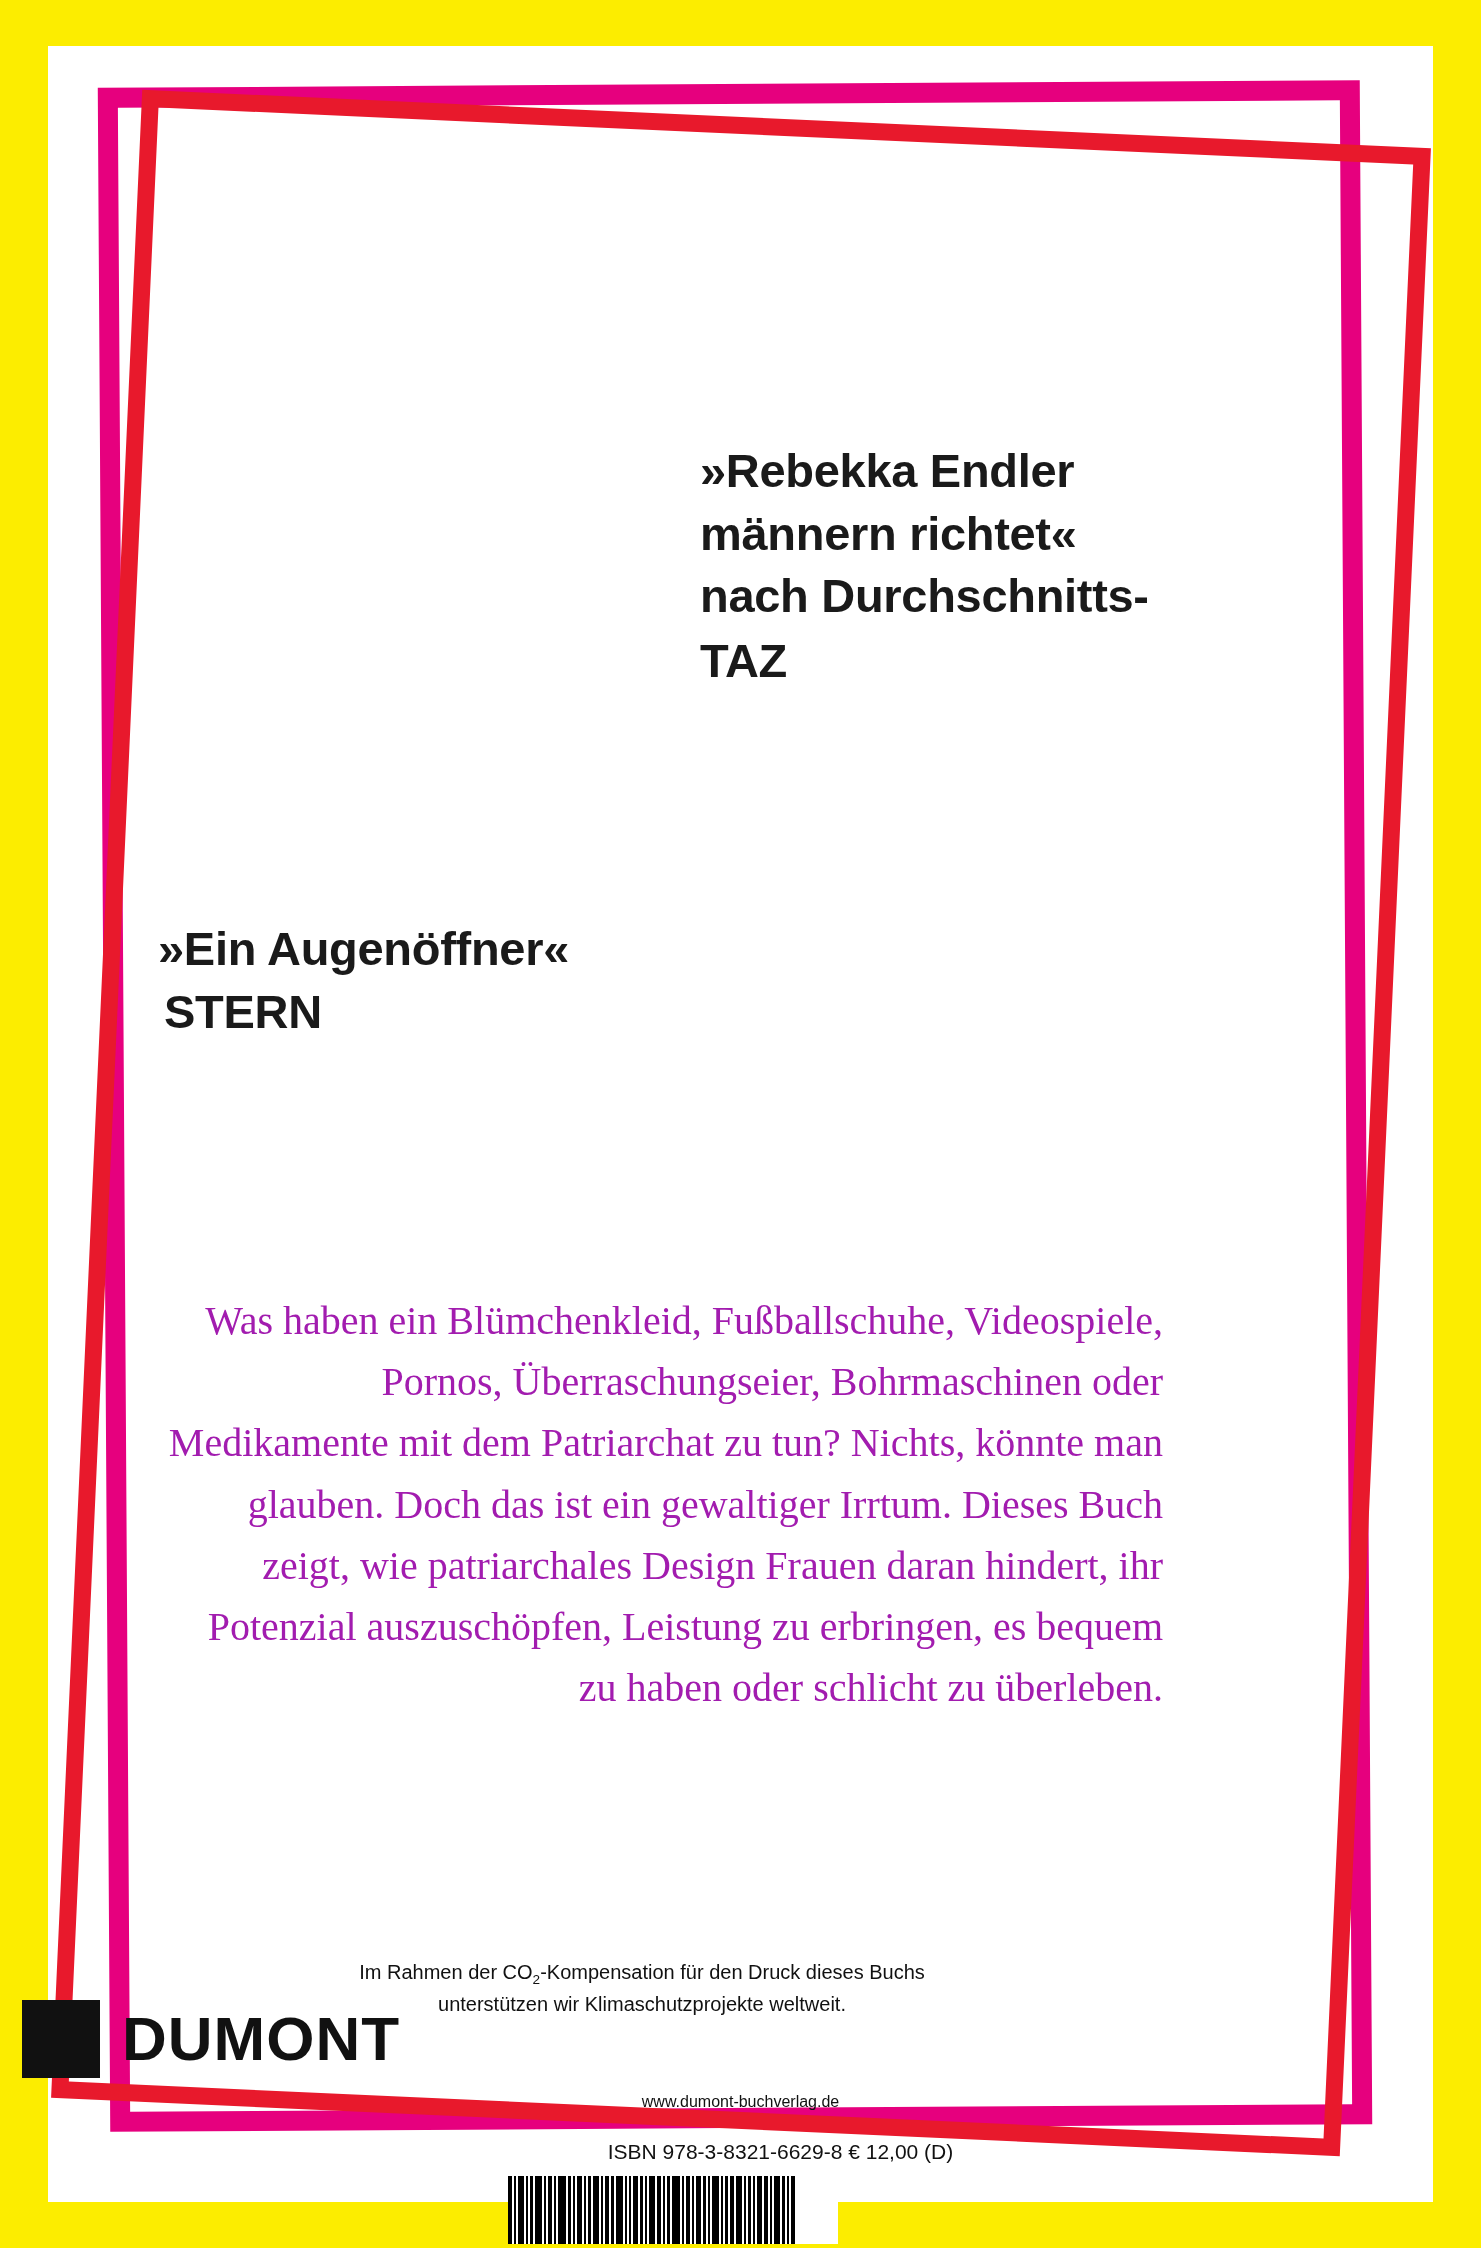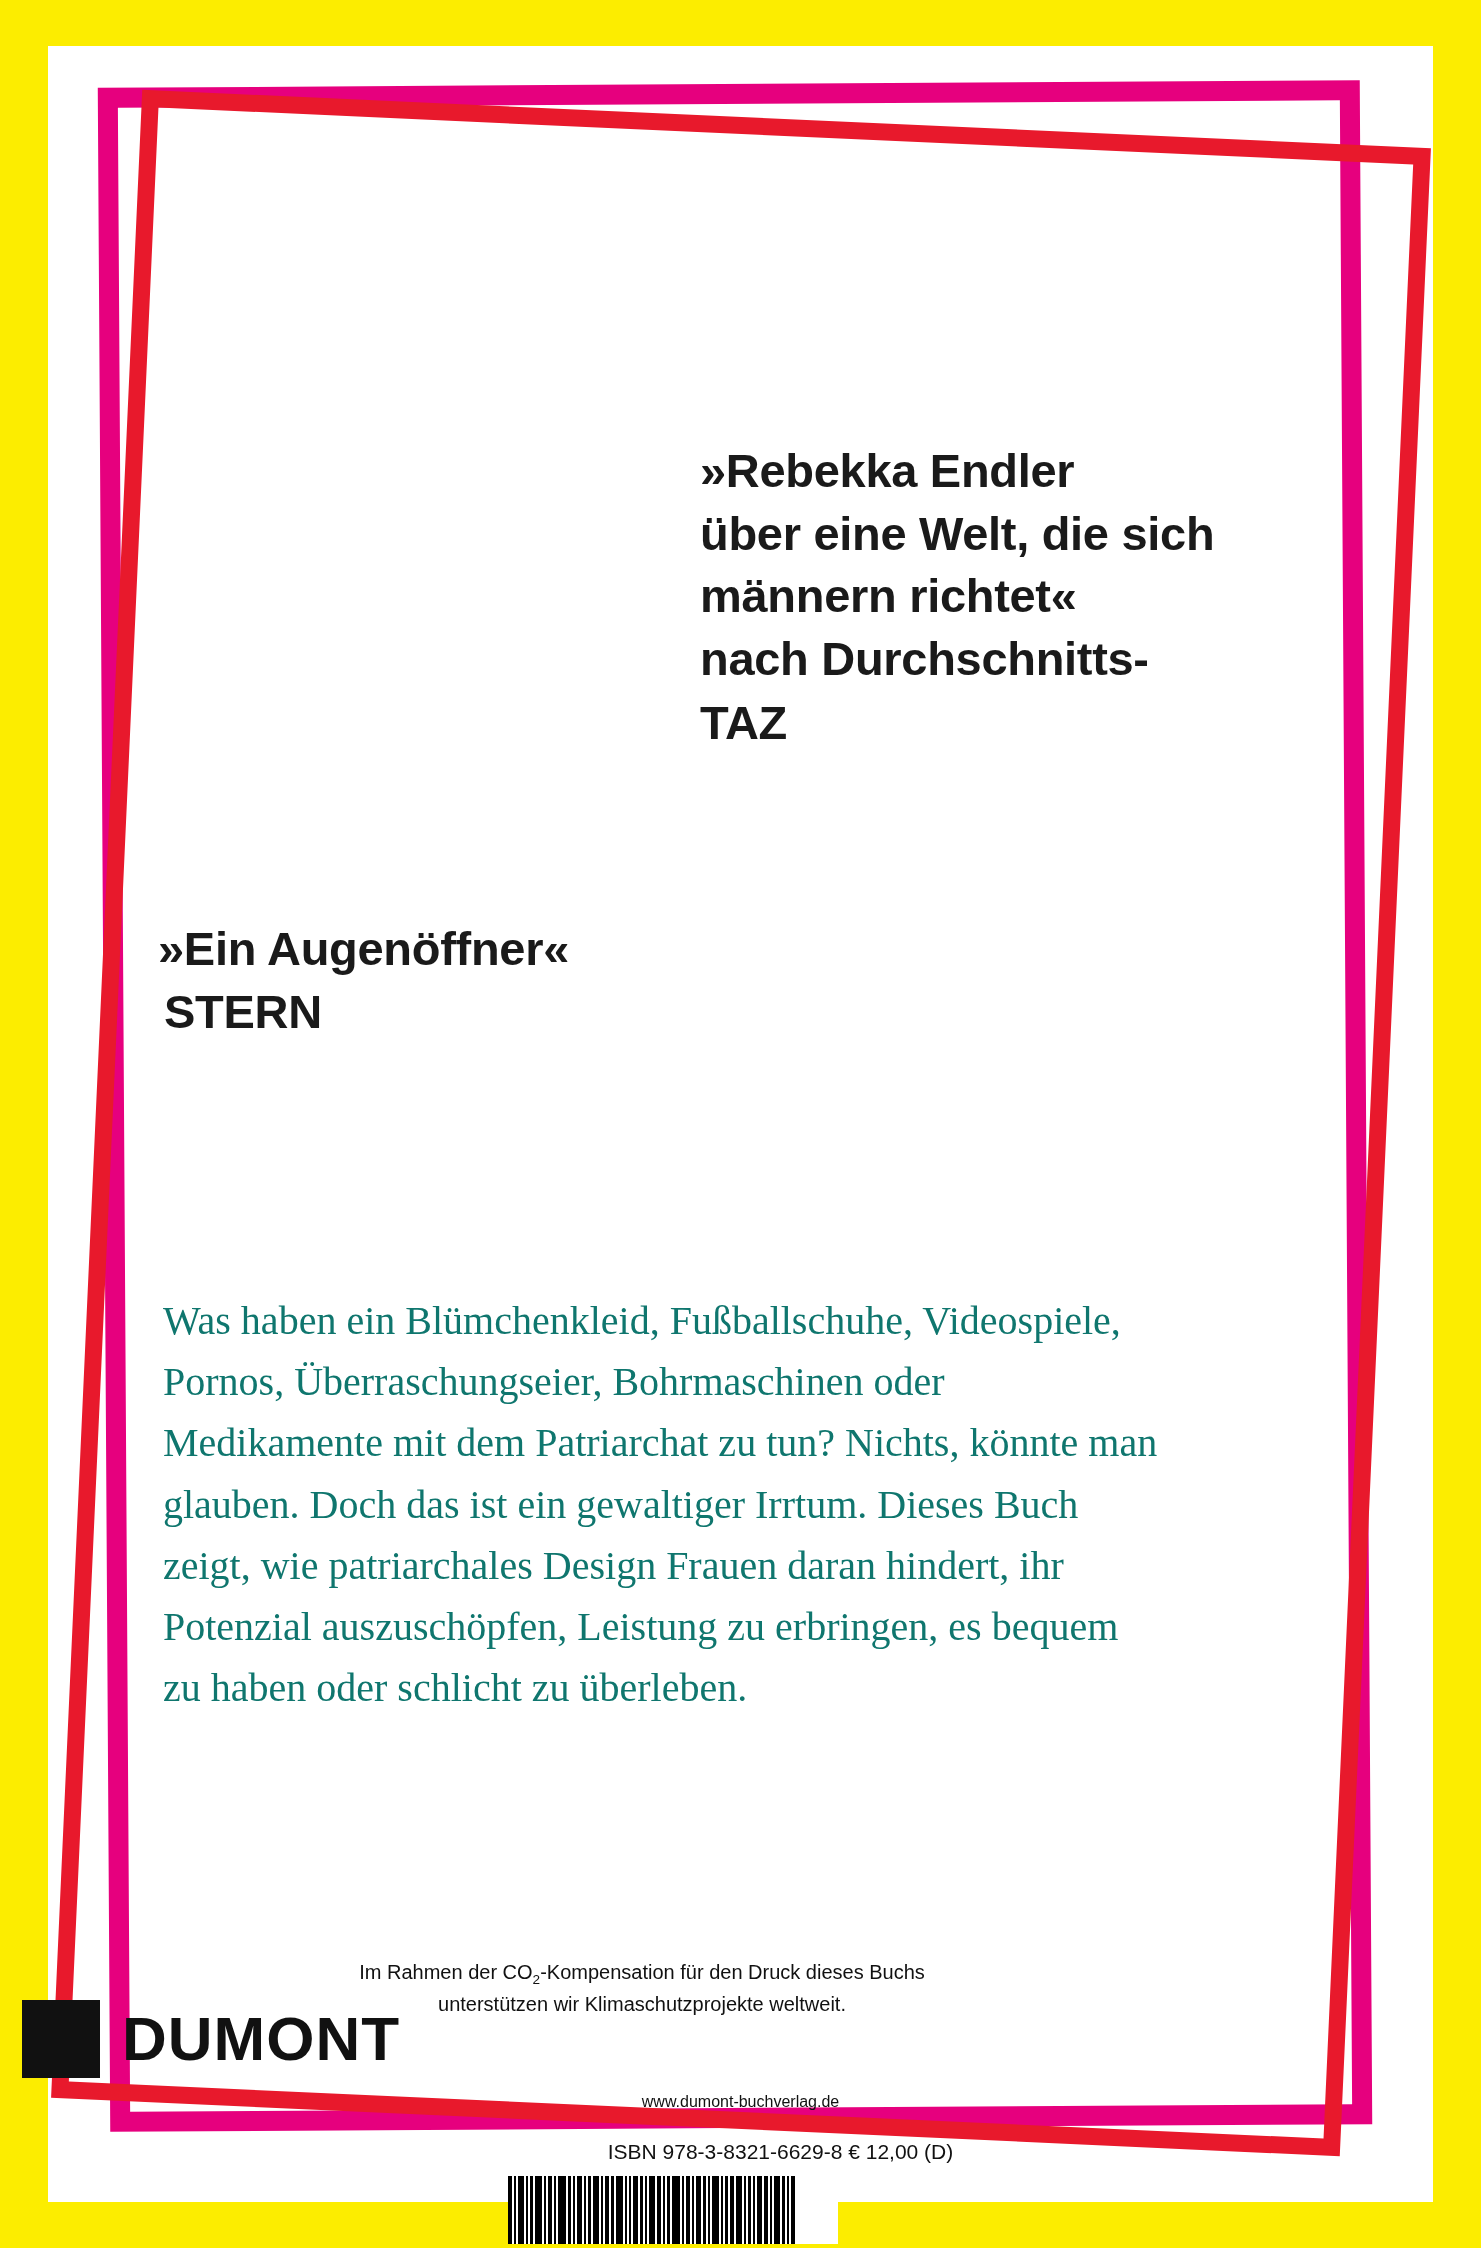--- a/index.html
+++ b/index.html
@@ -106,21 +106,22 @@
 
   
   .blurb {
     position: absolute;
     left: 163px;
     top: 1290px;
     width: 1000px;
     font-family: "Liberation Serif", serif;
     font-size: 40px;
     line-height: 1.53;
-    color: #0f766e;
+    color: #a21caf;
+    text-align: right;
   }
 
   
   .co2 {
     position: absolute;
     left: 0;
     top: 1958px;
     width: 1284px;
     text-align: center;
     font-family: "Liberation Sans", sans-serif;
@@ -200,21 +201,20 @@
 <div class="cover">
 
   <div class="white-field"></div>
   <div class="magenta-frame"></div>
   <div class="red-frame"></div>
 
   <div class="content">
 
     <div class="quote-taz">
       <div>»Rebekka Endler</div>
-      <div>über eine Welt, die sich</div>
       <div>männern richtet«</div>
       <div>nach Durchschnitts-</div>
       <span class="src">TAZ</span>
     </div>
 
     <div class="quote-stern">
       <div>»Ein Augenöffner«</div>
       <span class="src">STERN</span>
     </div>
 

